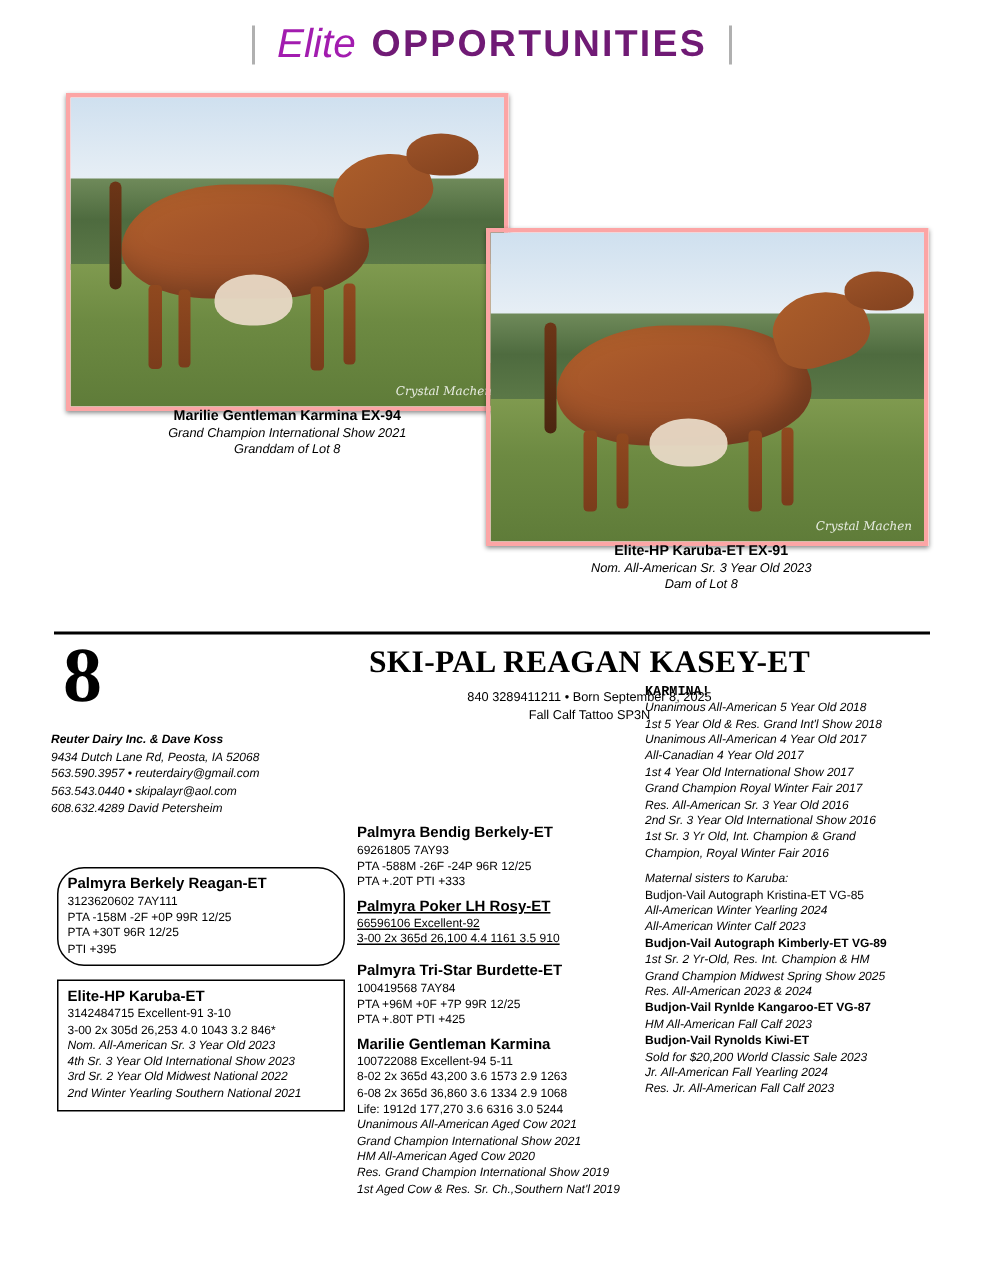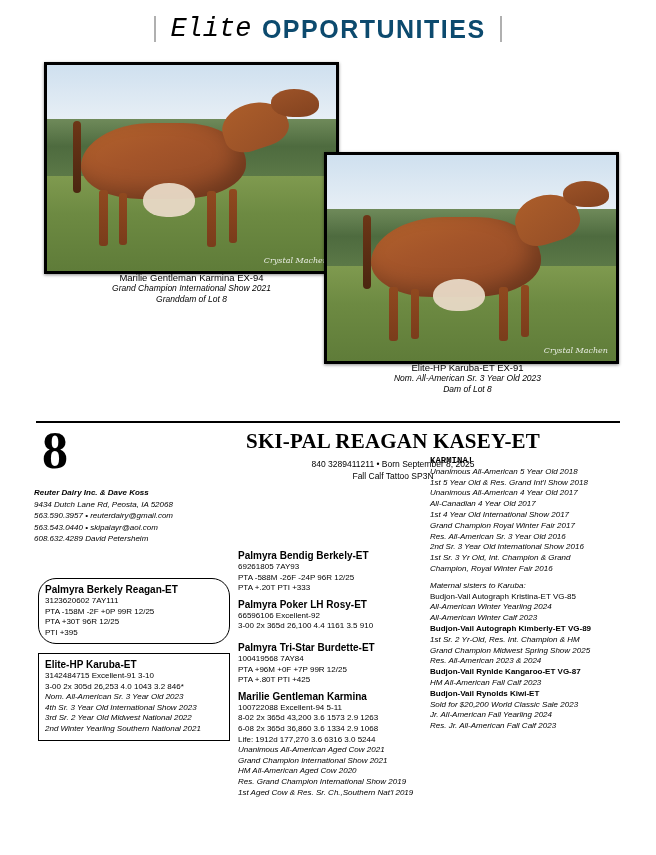--- a/index.html
+++ b/index.html
@@ -23,49 +23,49 @@
 
   
   .logo-wrap {
     position: absolute;
     left: 0; right: 0;
     top: 14px;
     text-align: center;
     height: 40px;
   }
   .logo-elite {
-    font-family: Liberation Mono, monospace;
+    font-family: Liberation Sans, sans-serif;
     font-style: italic;
     font-size: 27px;
-    color: #000000;
+    color: #a21caf;
     letter-spacing: 0px;
     vertical-align: middle;
   }
   .logo-opp {
     font-family: "Liberation Sans", sans-serif;
     font-weight: bold;
     font-size: 25px;
     letter-spacing: 1.5px;
-    color: #0c4a6e;
+    color: #701a75;
     vertical-align: middle;
     margin-left: 6px;
   }
   .logo-rule-l, .logo-rule-r {
     display: inline-block;
     width: 10px;
     height: 26px;
     border-left: 2px solid #b0b0b0;
     vertical-align: middle;
   }
   .logo-rule-r { border-left: none; border-right: 2px solid #b0b0b0; }
 
   
   .photo {
     position: absolute;
-    border: 3px solid #000000;
+    border: 3px solid #fca5a5;
     box-shadow: 0 1px 3px rgba(0,0,0,0.45);
     overflow: hidden;
   }
   .photo-inner {
     width: 100%; height: 100%;
     position: relative;
   }
   .sky {
     position: absolute; left:0; right:0; top:0;
     height: 42%;
@@ -120,21 +120,21 @@
   }
 
   
   .cap {
     position: absolute;
     text-align: center;
     font-size: 8.5px;
     line-height: 11px;
   }
   .cap .cap-name {
-    font-weight: normal;
+    font-weight: bold;
     font-size: 9.5px;
   }
   .cap .cap-sub {
     font-style: italic;
   }
 
   
   .divider {
     position: absolute;
     left: 36px;
@@ -355,21 +355,21 @@
 
   <div class="col-mid">
 
     <div class="mid-entry">
       <div class="ped-name">Palmyra Bendig Berkely-ET</div>
       <div>69261805   7AY93</div>
       <div>PTA -588M -26F -24P 96R 12/25</div>
       <div>PTA +.20T  PTI +333</div>
     </div>
 
-    <div class="mid-entry" style="margin-top:4px;">
+    <div class="mid-entry" style="margin-top:4px;text-decoration:underline;">
       <div class="ped-name">Palmyra Poker LH Rosy-ET</div>
       <div>66596106   Excellent-92</div>
       <div>3-00   2x  365d  26,100  4.4  1161  3.5  910</div>
     </div>
 
     <div class="mid-entry" style="margin-top:9px;">
       <div class="ped-name">Palmyra Tri-Star Burdette-ET</div>
       <div>100419568   7AY84</div>
       <div>PTA +96M +0F +7P 99R 12/25</div>
       <div>PTA +.80T   PTI +425</div>

